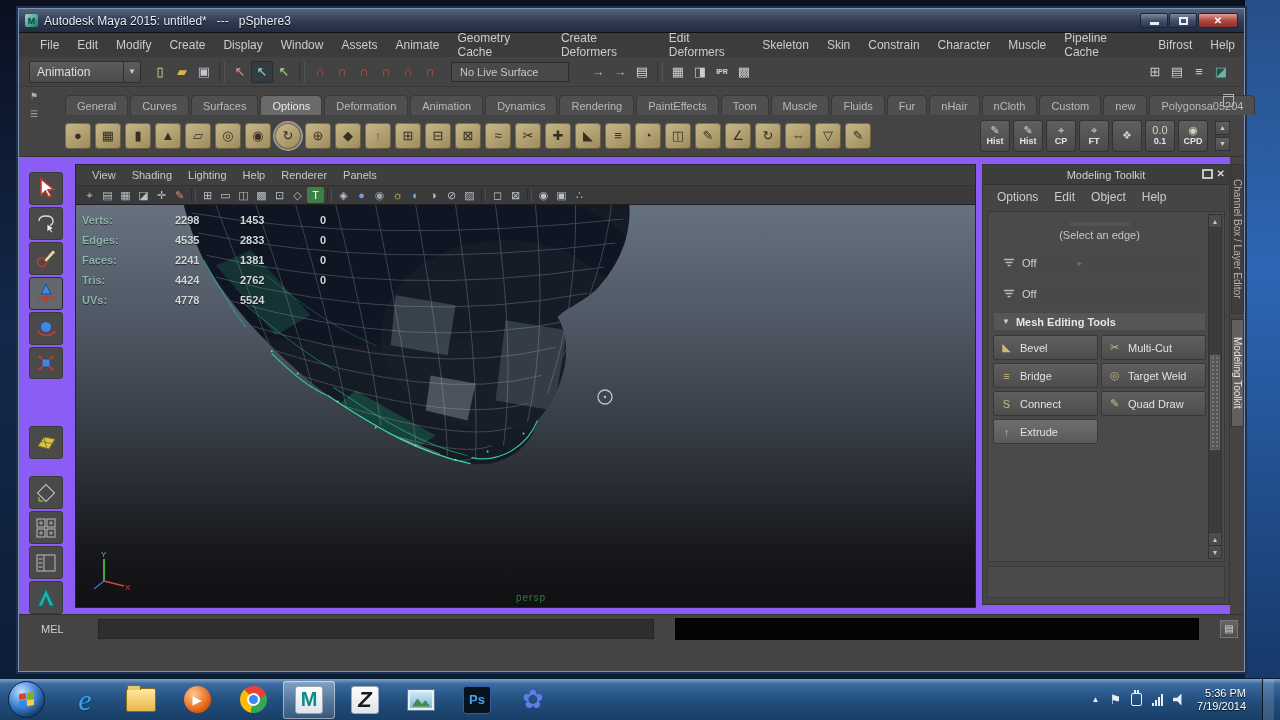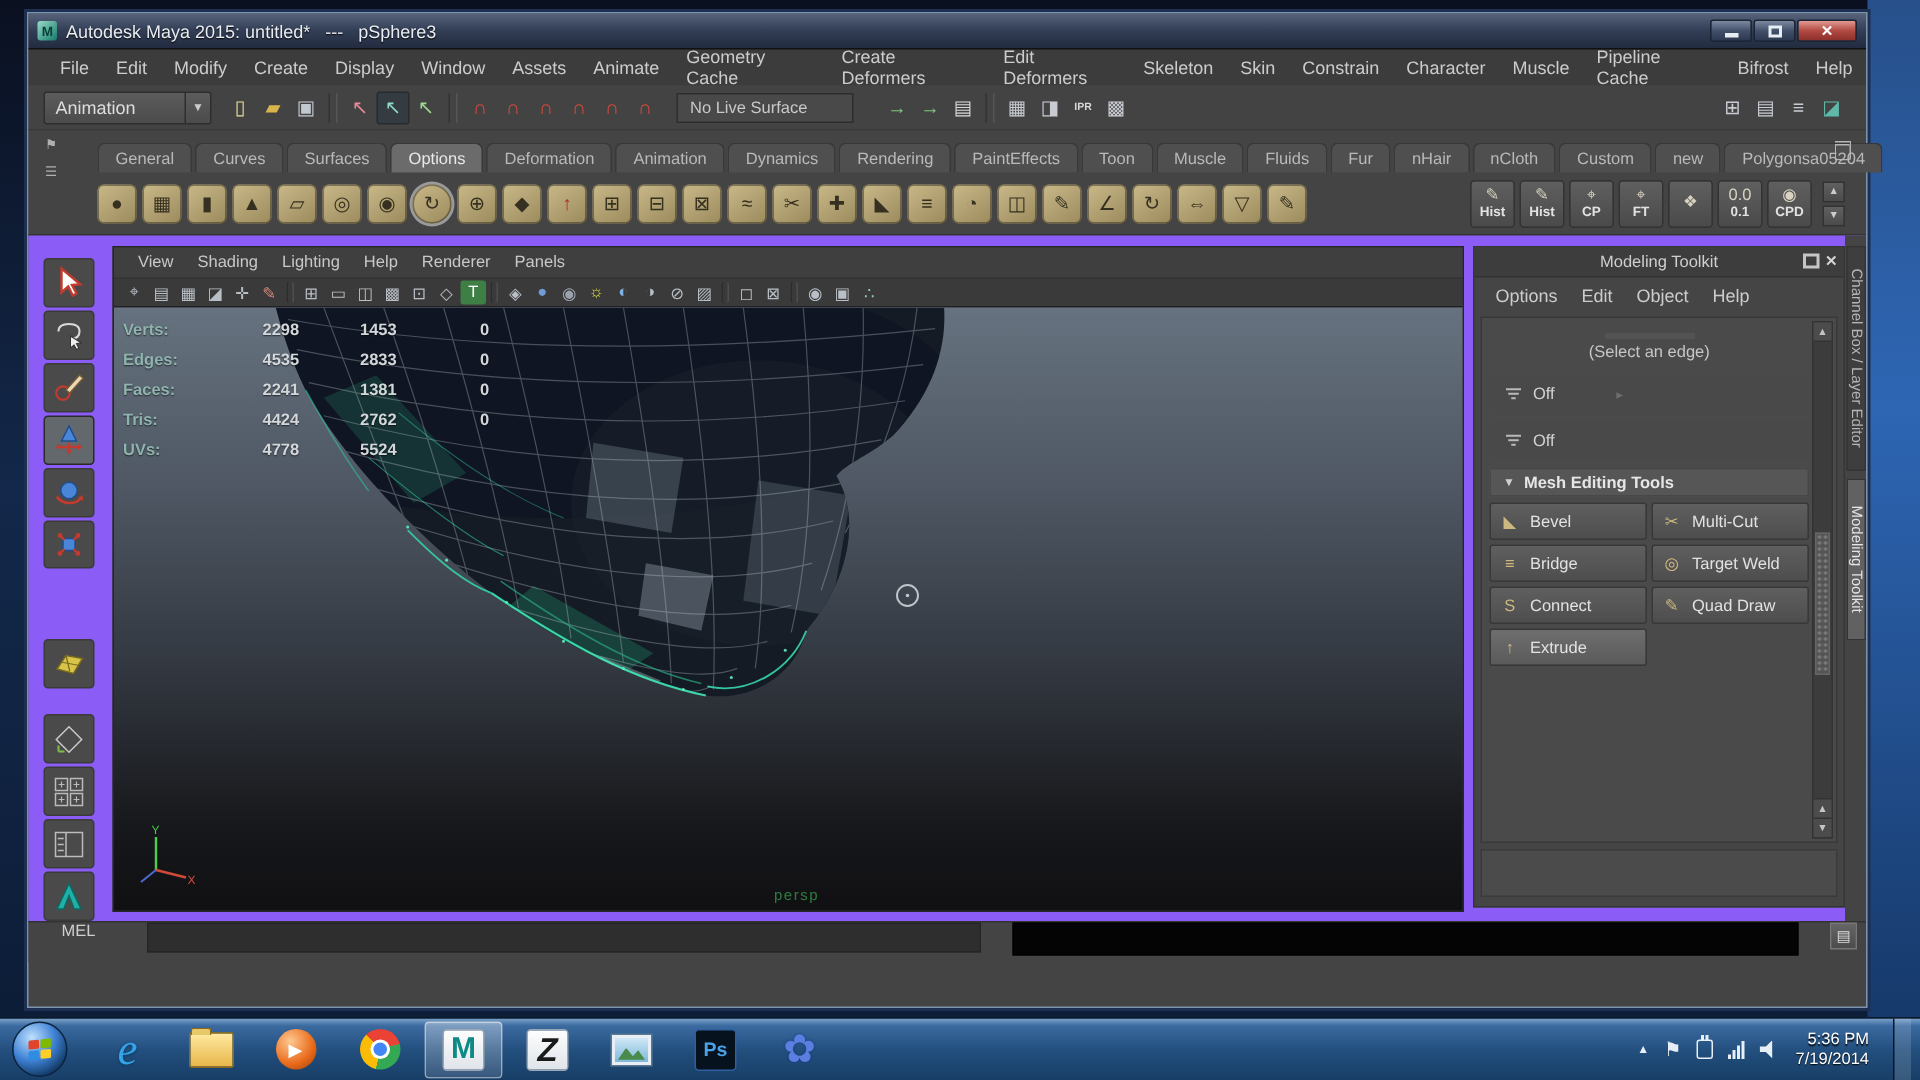--- a/index.html
+++ b/index.html
@@ -99,21 +99,21 @@
 .sc-thumb{position:absolute;left:1px;right:1px;top:140px;height:95px;background:#555 ;background-image:radial-gradient(#7a7a7a 1px,transparent 1.2px);background-size:4px 4px;border:1px solid #666}
 .sc-bottom{position:absolute;left:0;right:0;bottom:0}
 .sc-bottom .sc-btn{border-top:1px solid #333;border-bottom:none}
 .cshelf-h{height:19px;margin-top:8px;background:#505050;border:1px solid #444;font-weight:bold;font-size:11px;color:#e6e6e6;display:flex;align-items:center;padding-left:8px}
 .cshelf-box{height:32px;margin-top:2px;border:1px solid #3a3a3a;background:#4b4b4b}
 
 .side-strip{width:14px;background:#444;display:flex;flex-direction:column;padding-top:7px;gap:5px;align-items:center}
 .vtab{writing-mode:vertical-rl;font-size:10px;color:#b5b5b5;background:#3e3e3e;border:1px solid #343434;width:13px;display:flex;align-items:center;justify-content:center}
 .vtab.active{background:#616161;color:#e4e4e4}
 
-.cmdline{height:28px;display:flex;align-items:flex-start;background:#444;border-top:1px solid #333;padding:0 6px 0 22px;gap:21px}
+.cmdline{height:28px;display:flex;align-items:center;background:#444;border-top:1px solid #333;padding:0 6px 0 22px;gap:21px}
 .mel-label{font-size:11px;color:#cfcfcf;width:36px}
 .mel-input{width:556px;height:20px;background:#2e2e2e;border:1px solid #252525}
 .cmd-output{flex:1;height:22px;background:#040404;border:1px solid #000}
 .cmd-icon{width:18px;height:18px;background:linear-gradient(#666,#4c4c4c);border:1px solid #777;display:flex;align-items:center;justify-content:center;font-size:10px;color:#ddd}
 .helpline{height:31px;background:#484848;display:flex;align-items:center;padding-left:88px;font-size:11px;color:#8e8e8e}
 
 .taskbar{position:absolute;left:0;bottom:0;width:1280px;height:42px;background:linear-gradient(180deg,#7ba2c9 0%,#3b6aa0 12%,#23507f 50%,#173e66 100%);border-top:1px solid #0b1b2e;display:flex;align-items:center;padding-left:8px}
 .start-orb{width:37px;height:37px;border-radius:50%;background:radial-gradient(circle at 35% 28%,#bfe0ff,#3f82d4 45%,#123a66 78%);border:1px solid #0d2440;display:flex;align-items:center;justify-content:center;margin-right:12px}
 .flag{width:16px;height:14px;display:grid;grid-template-columns:7px 7px;grid-template-rows:6px 6px;gap:1px;transform:skewY(-6deg)}
 .flag i{border-radius:1px}

